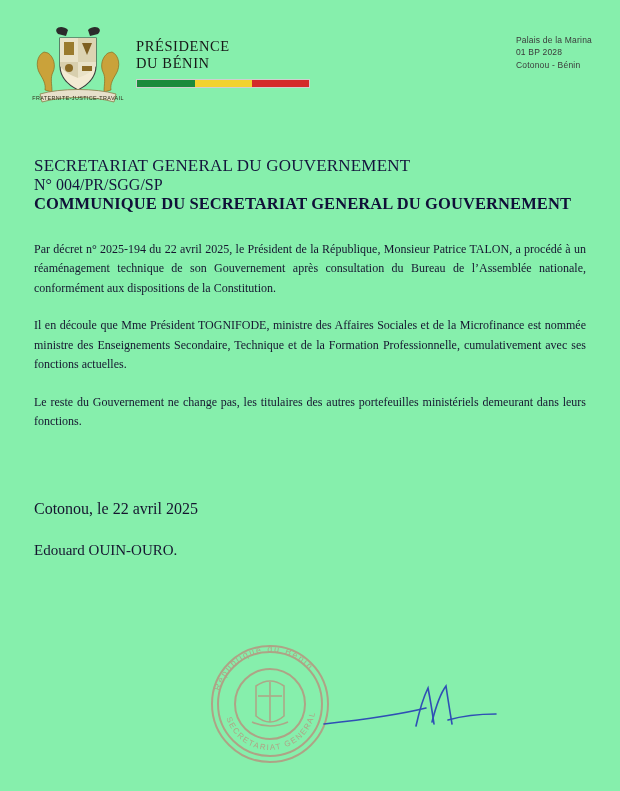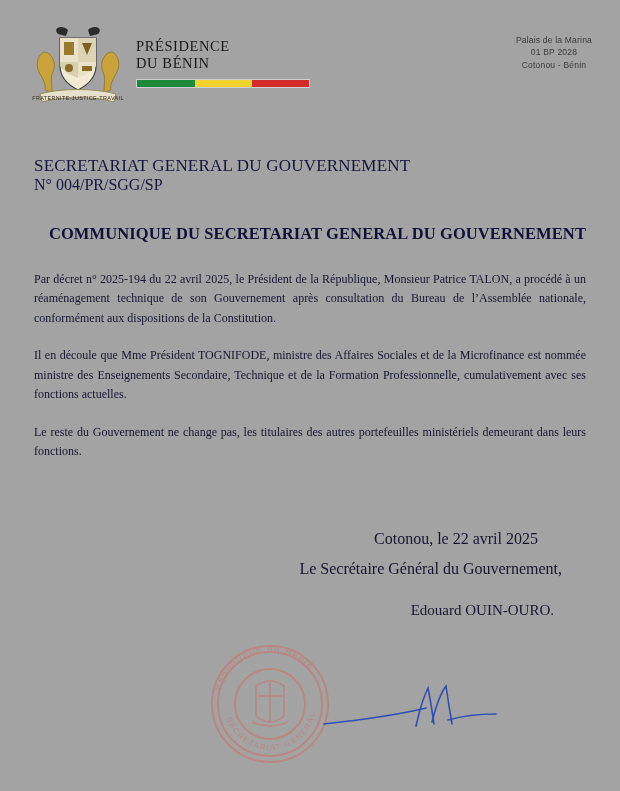--- a/index.html
+++ b/index.html
@@ -12,21 +12,21 @@
     height: 791px;
     font-family: "Liberation Serif", serif;
     color: #1b1b1b;
     position: relative;
     overflow: hidden;
   }
   .page {
     position: relative;
     width: 620px;
     height: 791px;
-    background: #a3a3a3;
+    background: #86efac;
     box-sizing: border-box;
     padding: 0 28px;
   }
 
   
   .header {
     display: flex;
     align-items: flex-start;
     padding-top: 22px;
     height: 96px;
@@ -58,21 +58,21 @@
     height: 7px;
     display: flex;
     border: 0.5px solid #cfcfcf;
   }
   .flagbar .green { background: #1b8a3b; flex: 0 0 34%; }
   .flagbar .yellow { background: #f2d22e; flex: 1 1 auto; }
   .flagbar .red { background: #d42a2a; flex: 0 0 33%; }
 
   .addr {
     margin-left: auto;
-    text-align: center;
+    text-align: left;
     padding-top: 12px;
     font-family: "Liberation Sans", sans-serif;
     font-size: 8.5px;
     line-height: 1.45;
     color: #3a3a3a;
     letter-spacing: 0.2px;
   }
 
   
   .body {
@@ -81,43 +81,40 @@
   }
   .dept {
     font-size: 17px;
     letter-spacing: 0.2px;
     color: #14143c;
     margin-bottom: 0;
   }
   .refno {
     font-size: 16px;
     color: #14143c;
-    margin-bottom: 30px;
   }
   .comm-title {
     font-size: 16.5px;
     font-weight: bold;
     color: #101038;
     letter-spacing: 0.1px;
     margin-bottom: 26px;
-    text-align: right;
   }
   p.para {
     font-size: 12px;
     line-height: 1.62;
     margin: 0 0 18px 0;
     text-align: justify;
     color: #15152f;
   }
   p.para:last-of-type { margin-bottom: 4px; }
 
   
   .sign {
     margin-top: 68px;
-    text-align: right;
     padding-right: 22px;
     position: relative;
     z-index: 3;
   }
   .sign .place {
     font-size: 16px;
     color: #15152f;
     margin-bottom: 12px;
     padding-right: 26px;
   }
@@ -215,21 +212,20 @@
     <div class="dept">SECRETARIAT GENERAL DU GOUVERNEMENT</div>
     <div class="refno">N° 004/PR/SGG/SP</div>
     <div class="comm-title">COMMUNIQUE DU SECRETARIAT GENERAL DU GOUVERNEMENT</div>
 
     <p class="para">Par décret n° 2025-194 du 22 avril 2025, le Président de la République, Monsieur Patrice TALON, a procédé à un réaménagement technique de son Gouvernement après consultation du Bureau de l’Assemblée nationale, conformément aux dispositions de la Constitution.</p>
     <p class="para">Il en découle que Mme Président TOGNIFODE, ministre des Affaires Sociales et de la Microfinance est nommée ministre des Enseignements Secondaire, Technique et de la Formation Professionnelle, cumulativement avec ses fonctions actuelles.</p>
     <p class="para">Le reste du Gouvernement ne change pas, les titulaires des autres portefeuilles ministériels demeurant dans leurs fonctions.</p>
 
     <div class="sign">
       <div class="place">Cotonou, le 22 avril 2025</div>
-      <div class="role">Le Secrétaire Général du Gouvernement,</div>
       <div class="name">Edouard OUIN-OURO.</div>
     </div>
   </div>
 
   <div class="stamp">
     <svg viewBox="0 0 148 148" width="148" height="148" aria-hidden="true">
       <defs>
         <path id="arcTop" d="M 22 74 A 52 52 0 0 1 126 74"></path>
         <path id="arcBottom" d="M 28 74 A 46 46 0 0 0 120 74"></path>
       </defs>

